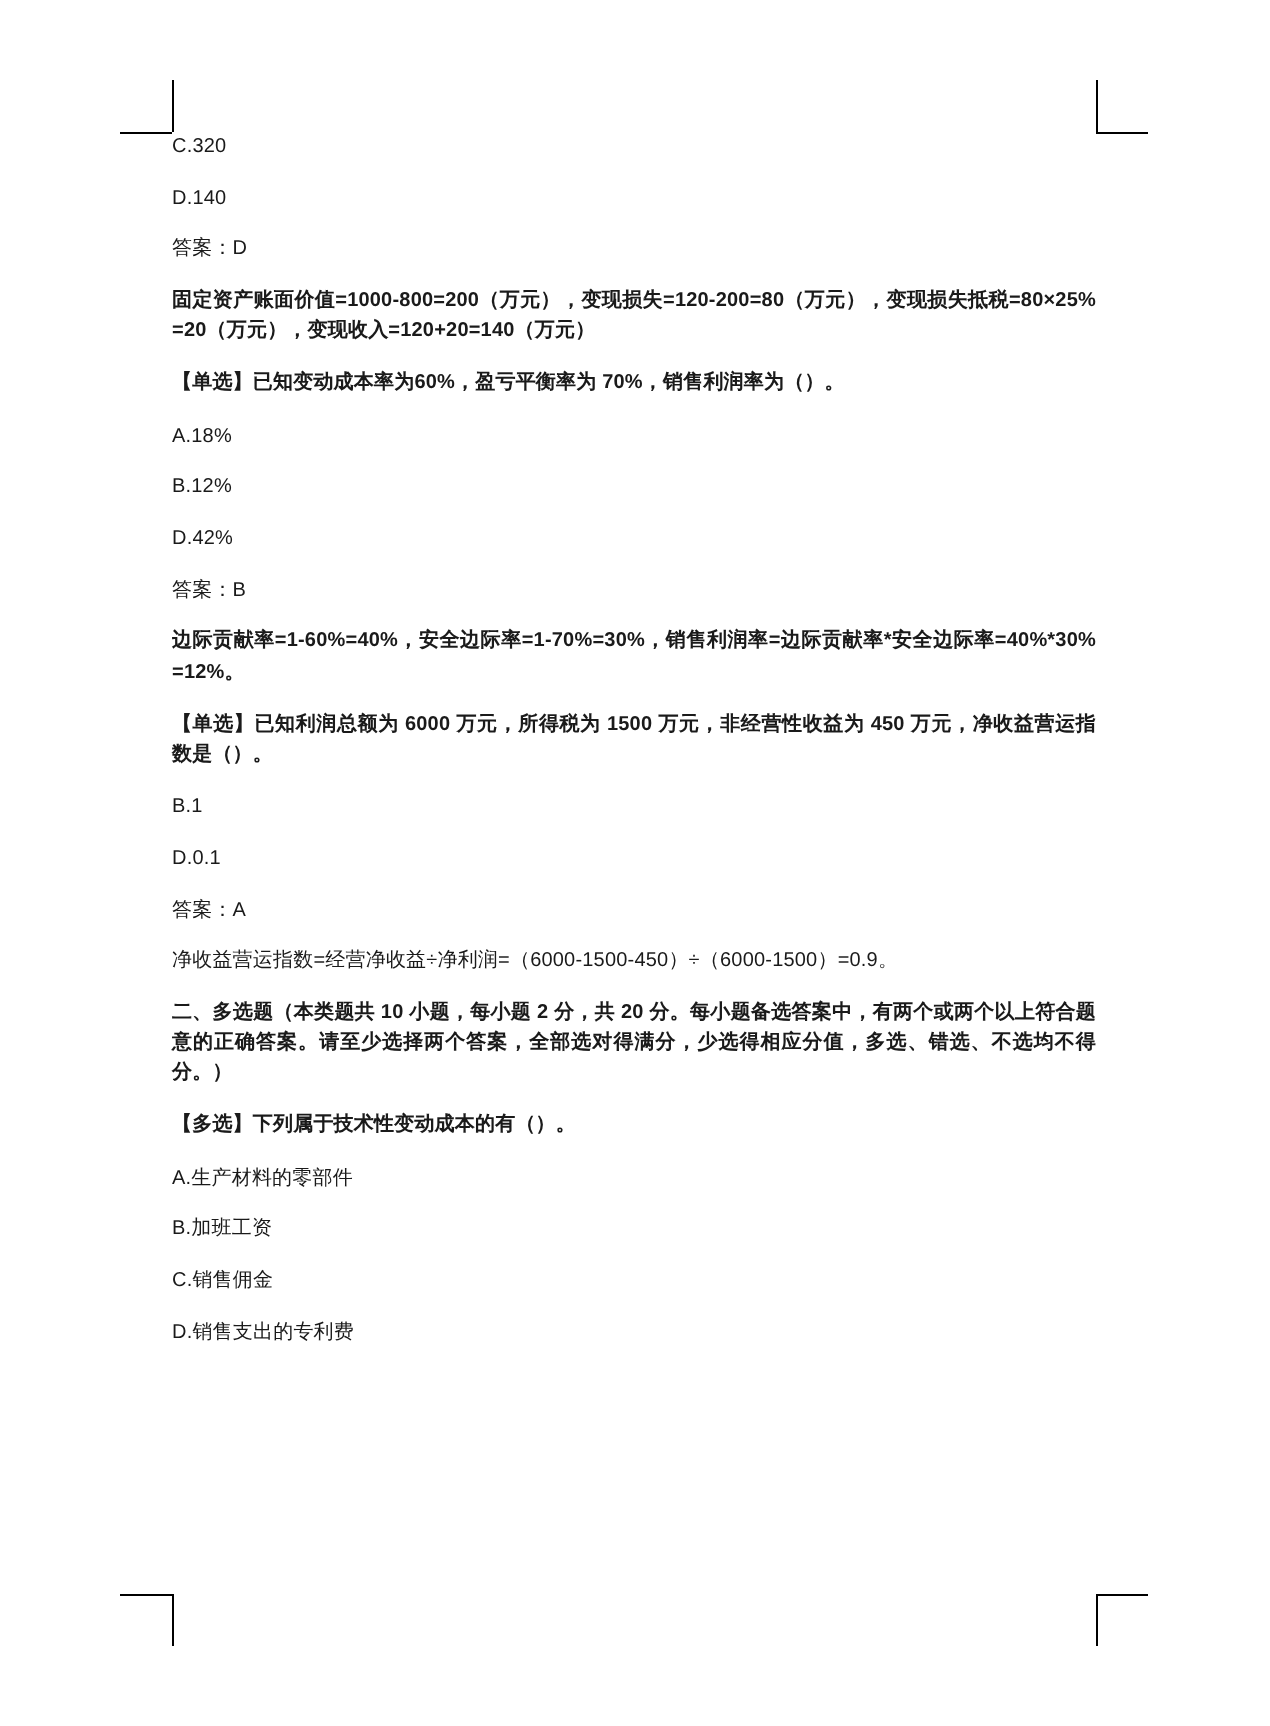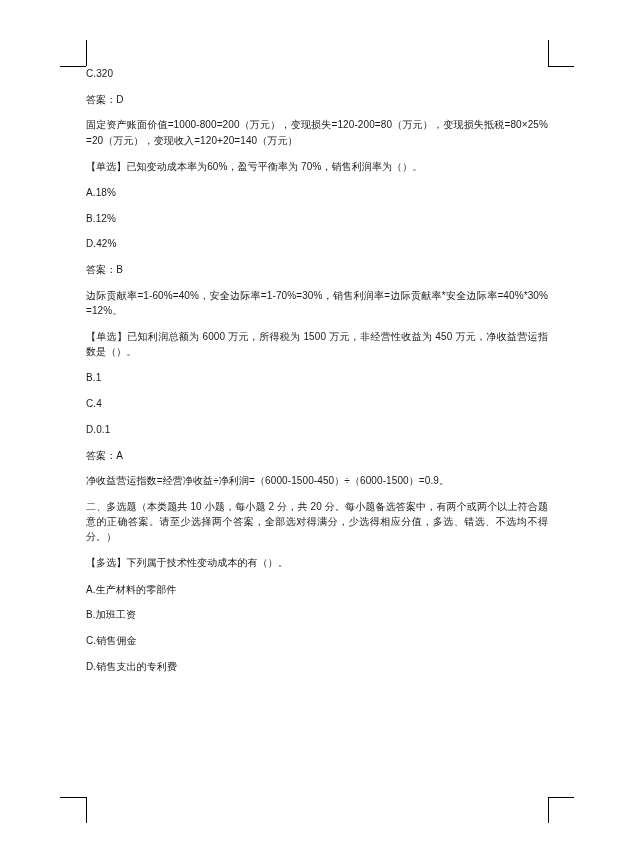--- a/index.html
+++ b/index.html
@@ -40,20 +40,21 @@
     line-height: 1.52;
     margin: 0 0 10.5px 0;
     text-align: justify;
     letter-spacing: 0.1px;
     word-break: break-all;
   }
   .line.tight {
   }
   .line.para {
     margin-bottom: 11px;
+    font-weight: bold;
   }
   .line:last-child { margin-bottom: 0; }
 </style>
 </head>
 <body>
 
 <div class="page">
 
   <div class="mark v" style="left:86px; top:40px;"></div>
   <div class="mark h" style="left:60px; top:66px;"></div>
@@ -62,31 +63,31 @@
   <div class="mark h" style="left:548px; top:66px;"></div>
 
   <div class="mark v" style="left:86px; top:797px;"></div>
   <div class="mark h" style="left:60px; top:797px;"></div>
 
   <div class="mark v" style="left:548px; top:797px;"></div>
   <div class="mark h" style="left:548px; top:797px;"></div>
 
   <div class="content">
     <p class="line">C.320</p>
+    <p class="line">D.140</p>
     <p class="line">答案：D</p>
     <p class="line para">固定资产账面价值=1000-800=200（万元），变现损失=120-200=80（万元），变现损失抵税=80×25%=20（万元），变现收入=120+20=140（万元）</p>
     <p class="line para">【单选】已知变动成本率为60%，盈亏平衡率为 70%，销售利润率为（）。</p>
     <p class="line">A.18%</p>
     <p class="line">B.12%</p>
     <p class="line">D.42%</p>
     <p class="line">答案：B</p>
     <p class="line para">边际贡献率=1-60%=40%，安全边际率=1-70%=30%，销售利润率=边际贡献率*安全边际率=40%*30%=12%。</p>
     <p class="line para">【单选】已知利润总额为 6000 万元，所得税为 1500 万元，非经营性收益为 450 万元，净收益营运指数是（）。</p>
     <p class="line">B.1</p>
-    <p class="line">C.4</p>
     <p class="line">D.0.1</p>
     <p class="line">答案：A</p>
     <p class="line tight">净收益营运指数=经营净收益÷净利润=（6000-1500-450）÷（6000-1500）=0.9。</p>
     <p class="line para">二、多选题（本类题共 10 小题，每小题 2 分，共 20 分。每小题备选答案中，有两个或两个以上符合题意的正确答案。请至少选择两个答案，全部选对得满分，少选得相应分值，多选、错选、不选均不得分。）</p>
     <p class="line para">【多选】下列属于技术性变动成本的有（）。</p>
     <p class="line">A.生产材料的零部件</p>
     <p class="line">B.加班工资</p>
     <p class="line">C.销售佣金</p>
     <p class="line">D.销售支出的专利费</p>
 

